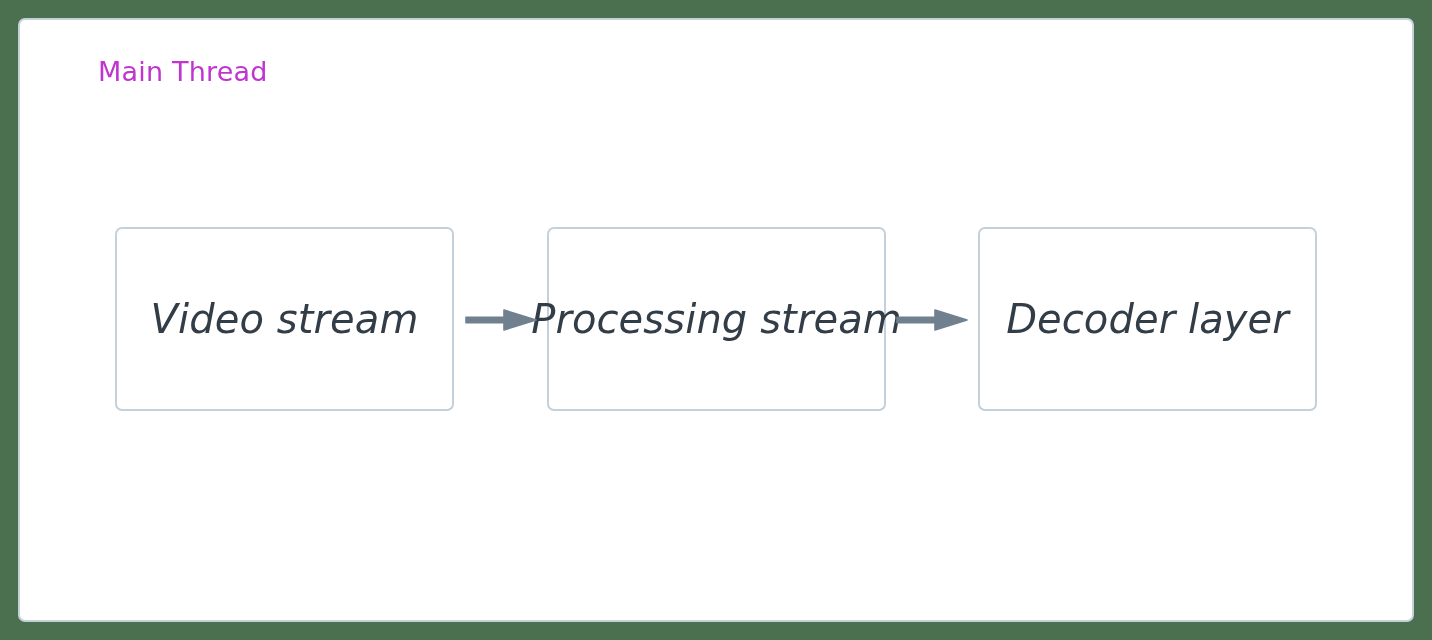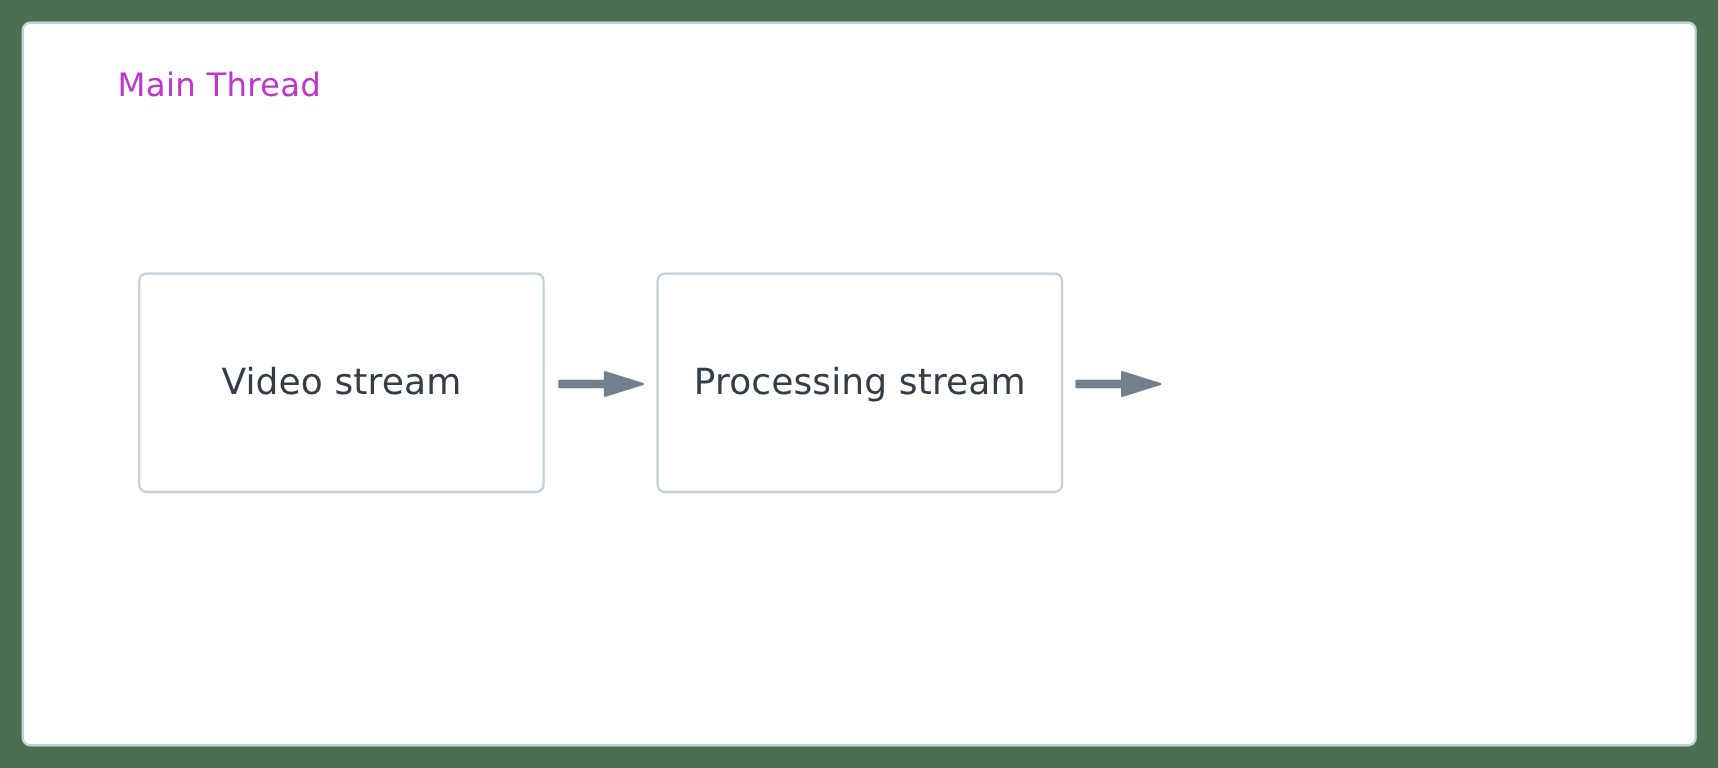--- a/index.html
+++ b/index.html
@@ -53,25 +53,26 @@
     height: 184px;
     background: #ffffff;
     border: 2px solid #c4d1da;
     border-radius: 7px;
     display: flex;
     align-items: center;
     justify-content: center;
     top: 227px;
   }
   .node-label {
-    font-size: 30px;
+    font-size: 40px;
     line-height: 1;
     color: #323d47;
     white-space: nowrap;
     letter-spacing: 0.1px;
+    font-style: italic;
   }
 
   #node-0 { left: 115px; }
   #node-1 { left: 547px; }
   #node-2 { left: 978px; }
 
   
   .edge {
     position: absolute;
     top: 296px;
@@ -91,20 +92,23 @@
   <div id="thread-label">Main Thread</div>
 
   <div class="node" id="node-0">
     <span class="node-label">Video stream</span>
   </div>
 
   <div class="node" id="node-1">
     <span class="node-label">Processing stream</span>
   </div>
 
+  <div class="node" id="node-2">
+    <span class="node-label">Decoder layer</span>
+  </div>
 
   <svg class="edge" id="edge-0" viewBox="0 0 94 48">
     <g>
       <path d="M 12 21.2 L 50 21.2 L 50 14 L 82 24 L 50 34 L 50 26.8 L 12 26.8 Z" fill="#71808f" stroke="#71808f" stroke-width="1.6" stroke-linejoin="round"></path>
     </g>
   </svg>
 
   <svg class="edge" id="edge-1" viewBox="0 0 94 48">
     <g>
       <path d="M 12 21.2 L 50 21.2 L 50 14 L 82 24 L 50 34 L 50 26.8 L 12 26.8 Z" fill="#71808f" stroke="#71808f" stroke-width="1.6" stroke-linejoin="round"></path>

